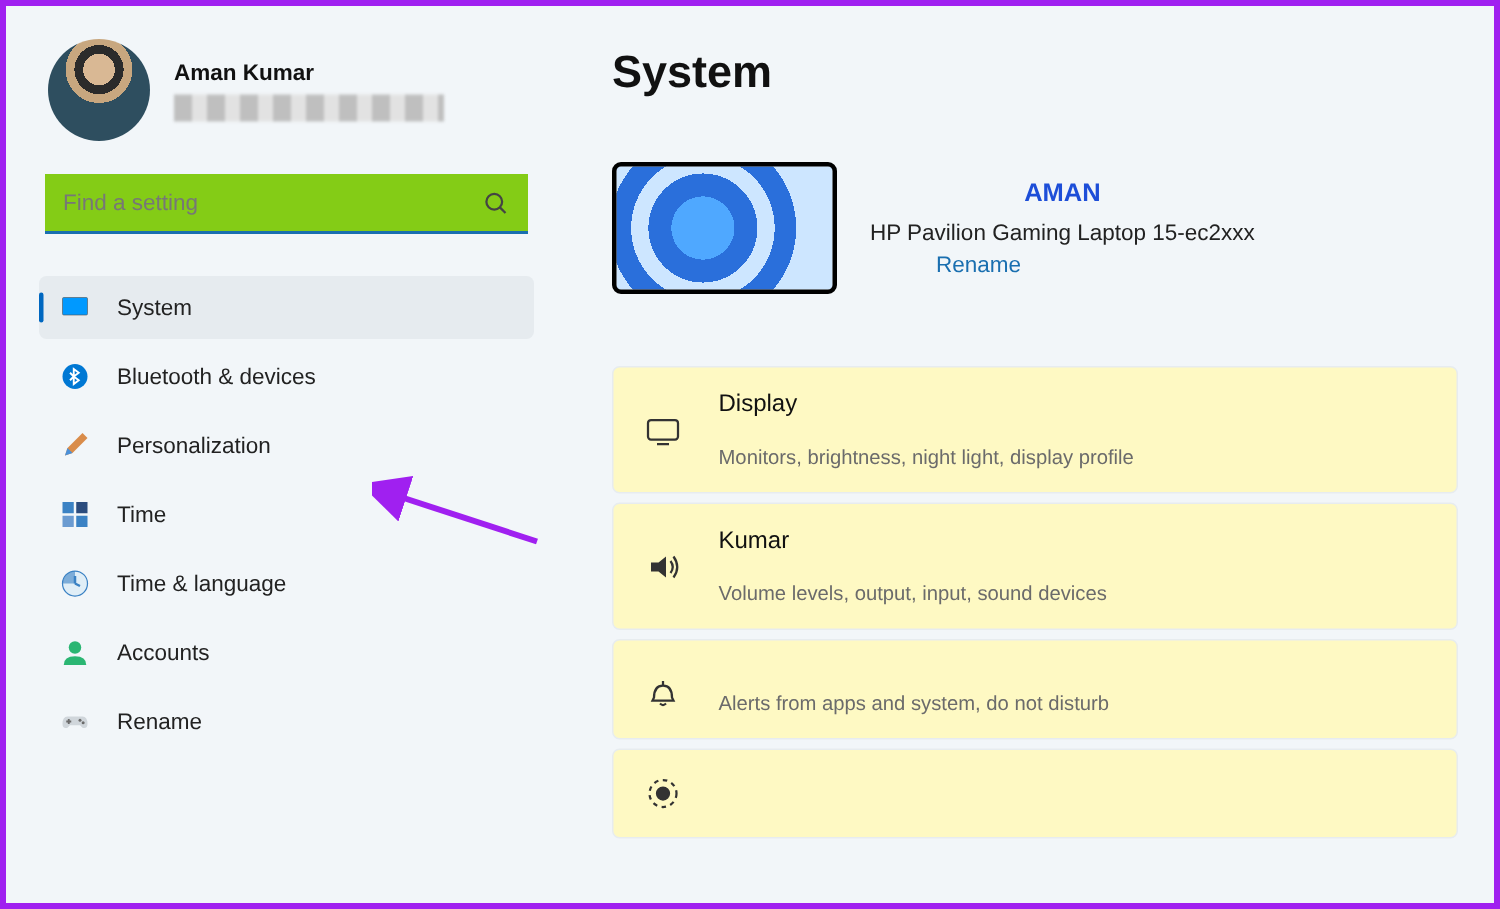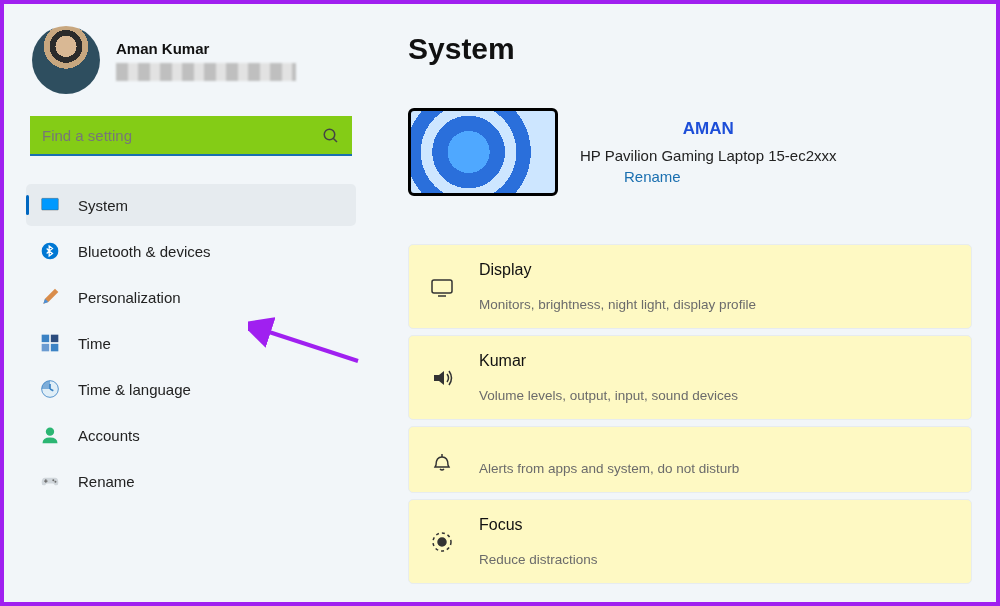--- a/index.html
+++ b/index.html
@@ -264,24 +264,20 @@
           <div class="s-sub">Alerts from apps and system, do not disturb</div>
         </div>
       </div>
       <div class="setting-card">
         <span class="setting-icon">
           <svg viewBox="0 0 24 24" width="24" height="24" fill="none" stroke="#333" stroke-width="1.5">
               <circle cx="12" cy="12" r="9" stroke-dasharray="3 3"></circle>
               <circle cx="12" cy="12" r="4" fill="#333"></circle>
             </svg>
         </span>
-        <div class="setting-text">
-          <div class="s-title">Focus</div>
-          <div class="s-sub">Reduce distractions</div>
-        </div>
       </div>
     </div>
   </main>
 </div>
 
 <svg class="arrow-annotation" viewBox="0 0 120 50">
   <defs>
     <marker id="arrowhead" markerWidth="8" markerHeight="8" refX="2" refY="4" orient="auto">
       <polygon points="0 0, 8 4, 0 8" fill="#a020f0"></polygon>
     </marker>

